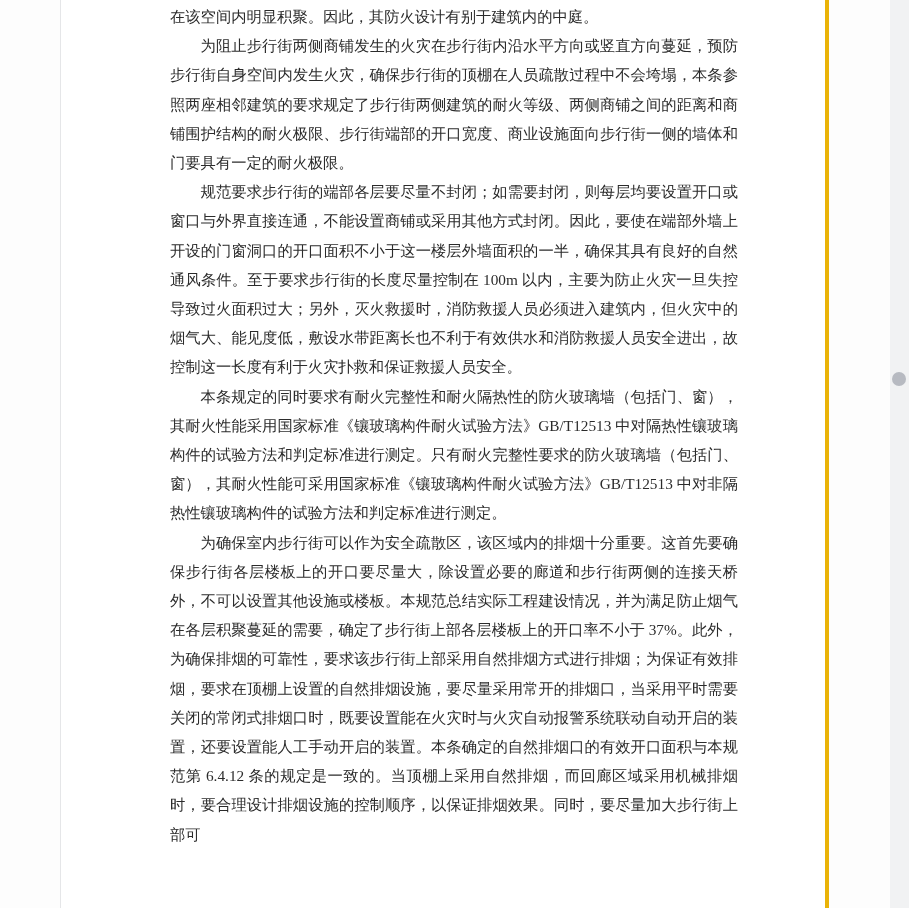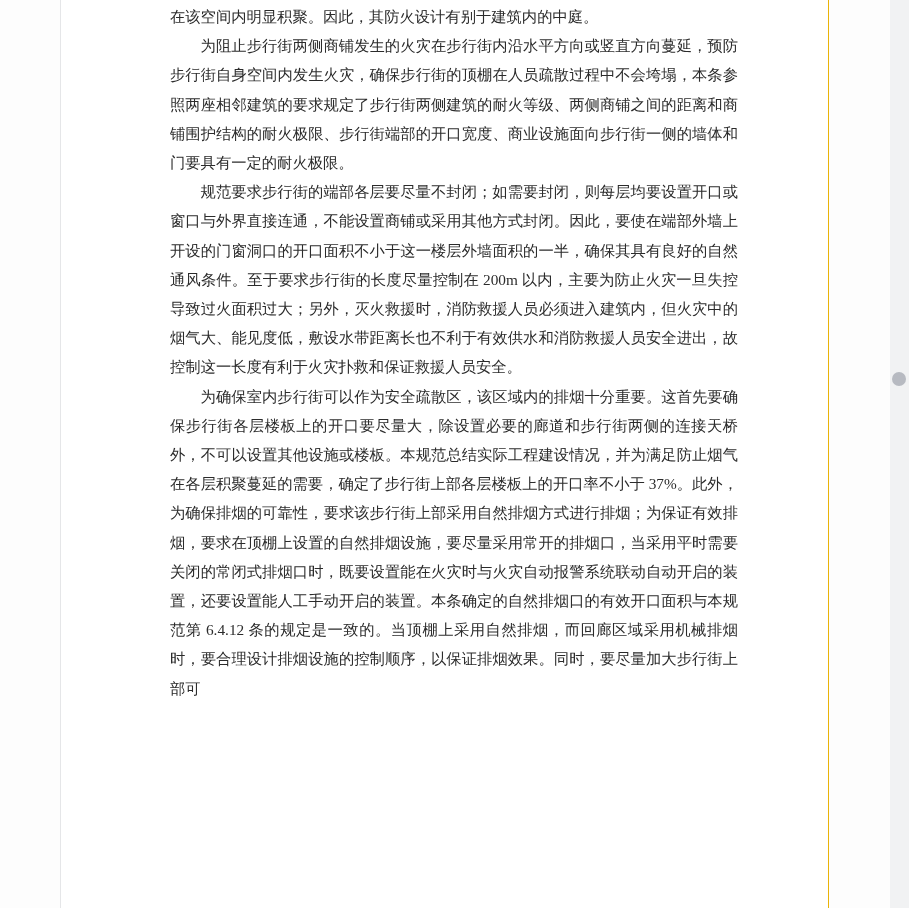--- a/index.html
+++ b/index.html
@@ -17,21 +17,21 @@
     height: 908px;
   }
   .page {
     position: absolute;
     left: 60px;
     top: 0;
     width: 769px;
     height: 908px;
     background: #ffffff;
     border-left: 1px solid #e5e6e8;
-    border-right: 1px solid #eab308;
+    border-right: 4px solid #eab308;
     box-sizing: border-box;
     overflow: hidden;
   }
   .page-content {
     width: 568px;
     margin-left: 109px;
     padding-top: 2px;
     font-size: 15.3px;
     line-height: 29.2px;
     color: #2b2b2b;
@@ -66,21 +66,22 @@
 </style>
 </head>
 <body>
 
 <div class="viewer">
 
   <div class="page">
     <div class="page-content">
       <p>在该空间内明显积聚。因此，其防火设计有别于建筑内的中庭。</p>
       <p class="indent">为阻止步行街两侧商铺发生的火灾在步行街内沿水平方向或竖直方向蔓延，预防步行街自身空间内发生火灾，确保步行街的顶棚在人员疏散过程中不会垮塌，本条参照两座相邻建筑的要求规定了步行街两侧建筑的耐火等级、两侧商铺之间的距离和商铺围护结构的耐火极限、步行街端部的开口宽度、商业设施面向步行街一侧的墙体和门要具有一定的耐火极限。</p>
-      <p class="indent">规范要求步行街的端部各层要尽量不封闭；如需要封闭，则每层均要设置开口或窗口与外界直接连通，不能设置商铺或采用其他方式封闭。因此，要使在端部外墙上开设的门窗洞口的开口面积不小于这一楼层外墙面积的一半，确保其具有良好的自然通风条件。至于要求步行街的长度尽量控制在 200m 以内，主要为防止火灾一旦失控导致过火面积过大；另外，灭火救援时，消防救援人员必须进入建筑内，但火灾中的烟气大、能见度低，敷设水带距离长也不利于有效供水和消防救援人员安全进出，故控制这一长度有利于火灾扑救和保证救援人员安全。</p>
+      <p class="indent">规范要求步行街的端部各层要尽量不封闭；如需要封闭，则每层均要设置开口或窗口与外界直接连通，不能设置商铺或采用其他方式封闭。因此，要使在端部外墙上开设的门窗洞口的开口面积不小于这一楼层外墙面积的一半，确保其具有良好的自然通风条件。至于要求步行街的长度尽量控制在 100m 以内，主要为防止火灾一旦失控导致过火面积过大；另外，灭火救援时，消防救援人员必须进入建筑内，但火灾中的烟气大、能见度低，敷设水带距离长也不利于有效供水和消防救援人员安全进出，故控制这一长度有利于火灾扑救和保证救援人员安全。</p>
+      <p class="indent">本条规定的同时要求有耐火完整性和耐火隔热性的防火玻璃墙（包括门、窗），其耐火性能采用国家标准《镶玻璃构件耐火试验方法》GB/T12513 中对隔热性镶玻璃构件的试验方法和判定标准进行测定。只有耐火完整性要求的防火玻璃墙（包括门、窗），其耐火性能可采用国家标准《镶玻璃构件耐火试验方法》GB/T12513 中对非隔热性镶玻璃构件的试验方法和判定标准进行测定。</p>
       <p class="indent">为确保室内步行街可以作为安全疏散区，该区域内的排烟十分重要。这首先要确保步行街各层楼板上的开口要尽量大，除设置必要的廊道和步行街两侧的连接天桥外，不可以设置其他设施或楼板。本规范总结实际工程建设情况，并为满足防止烟气在各层积聚蔓延的需要，确定了步行街上部各层楼板上的开口率不小于 37%。此外，为确保排烟的可靠性，要求该步行街上部采用自然排烟方式进行排烟；为保证有效排烟，要求在顶棚上设置的自然排烟设施，要尽量采用常开的排烟口，当采用平时需要关闭的常闭式排烟口时，既要设置能在火灾时与火灾自动报警系统联动自动开启的装置，还要设置能人工手动开启的装置。本条确定的自然排烟口的有效开口面积与本规范第 6.4.12 条的规定是一致的。当顶棚上采用自然排烟，而回廊区域采用机械排烟时，要合理设计排烟设施的控制顺序，以保证排烟效果。同时，要尽量加大步行街上部可</p>
     </div>
   </div>
 
   <div class="scrollbar-track">
     <div class="scrollbar-thumb"></div>
   </div>
 
 </div>
 

